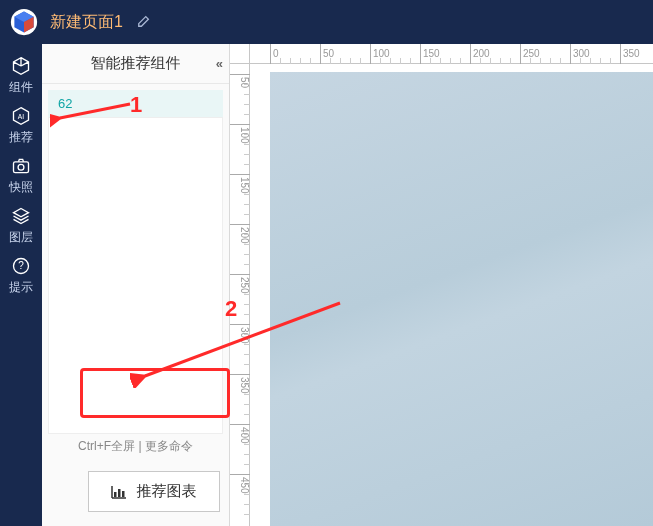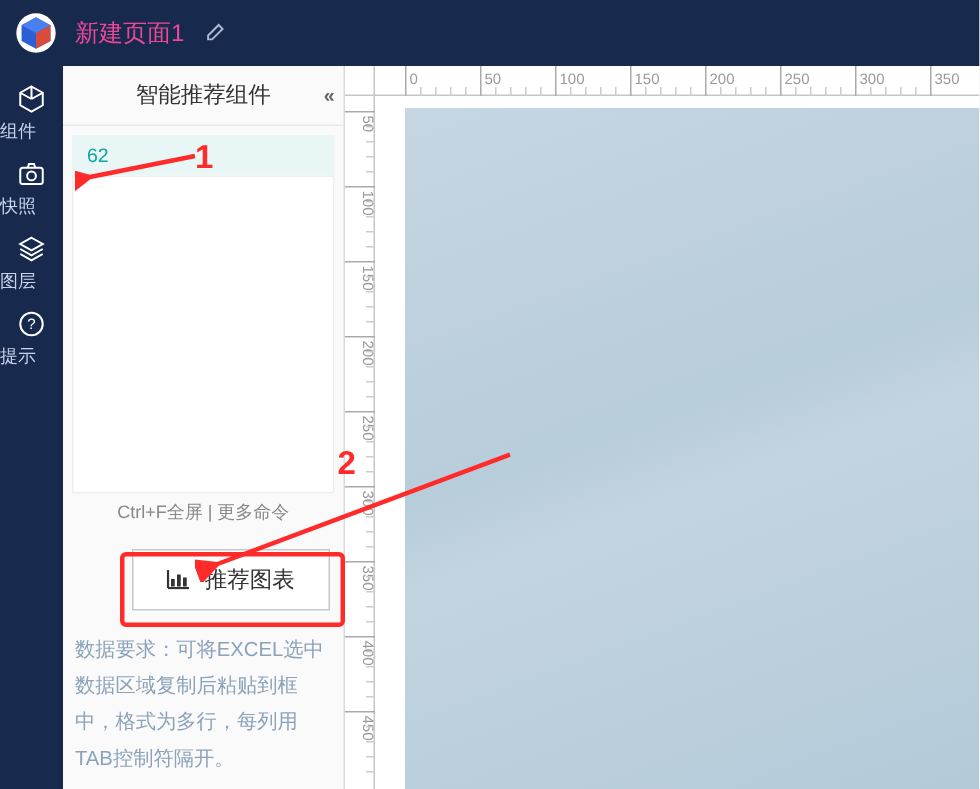--- a/index.html
+++ b/index.html
@@ -1,27 +1,27 @@
 <!DOCTYPE html>
 <html><head>
 <meta charset="utf-8">
 <style>
 * { margin: 0; padding: 0; box-sizing: border-box; }
 body { font-family: "Microsoft YaHei", Arial, sans-serif; font-size: 13px; background: #f0f0f0; overflow: hidden; width: 653px; height: 526px; position: relative; }
 
 .titlebar { background: #18294e; height: 44px; display: flex; align-items: center; padding: 0 10px; color: #fff; }
 .logo { width: 28px; height: 28px; margin-right: 12px; position: relative; }
 .logo svg { width: 100%; height: 100%; }
-.title-text { font-size: 16px; color: #ec4899; margin-right: 14px; }
+.title-text { font-size: 16px; color: #fdba74; margin-right: 14px; }
 .edit-icon { color: #a9b7d4; }
 
 .main { display: flex; height: calc(100% - 44px); }
 
 .sidebar { width: 42px; background: #18294e; display: flex; flex-direction: column; align-items: center; padding-top: 6px; }
-.sidebar-item { width: 42px; height: 50px; display: flex; flex-direction: column; justify-content: center; color: #c8d4ec; cursor: pointer; }
+.sidebar-item { width: 42px; height: 50px; display: flex; flex-direction: column; align-items: center; justify-content: center; color: #c8d4ec; cursor: pointer; }
 .sidebar-icon { height: 22px; display: flex; align-items: center; justify-content: center; }
 .sidebar-label { font-size: 12px; margin-top: 2px; }
 
 .panel { width: 188px; background: #fafafa; display: flex; flex-direction: column; border-right: 1px solid #d9d9d9; }
 .panel-header { height: 40px; display: flex; align-items: center; justify-content: center; border-bottom: 1px solid #e8e8e8; position: relative; }
 .panel-title { font-size: 15px; color: #333; }
 .collapse-btn { position: absolute; right: 10px; font-weight: bold; color: #666; cursor: pointer; letter-spacing: -4px; }
 
 .data-area { background: #e9f6f6; padding: 6px 10px; margin: 6px 6px 0 6px; color: #10a5a5; font-size: 13px; }
 .whitearea { flex: 1; background: #fff; margin: 0 6px; border: 1px solid #eee; }
@@ -72,20 +72,29 @@
 
 <div class="main">
   <div class="sidebar">
     <div class="sidebar-item">
       <span class="sidebar-icon">
           <svg width="20" height="20" viewBox="0 0 24 24">
             <path d="M12 2 L21 7 L21 17 L12 22 L3 17 L3 7 Z M12 2 L12 12 M12 12 L21 7 M12 12 L3 7" fill="none" stroke="#fff" stroke-width="1.6"></path>
           </svg>
         </span>
       <span class="sidebar-label">组件</span>
+    </div>
+    <div class="sidebar-item">
+      <span class="sidebar-icon">
+          <svg width="20" height="20" viewBox="0 0 24 24">
+            <path d="M12 2 L21 7 L21 17 L12 22 L3 17 L3 7 Z" fill="none" stroke="#fff" stroke-width="1.6"></path>
+            <text x="12" y="15" font-size="8" fill="#fff" text-anchor="middle">AI</text>
+          </svg>
+        </span>
+      <span class="sidebar-label">推荐</span>
     </div>
     <div class="sidebar-item">
       <span class="sidebar-icon">
           <svg width="20" height="20" viewBox="0 0 24 24">
             <rect x="3" y="7" width="18" height="13" rx="2" fill="none" stroke="#fff" stroke-width="1.6"></rect>
             <circle cx="12" cy="13.5" r="3.5" fill="none" stroke="#fff" stroke-width="1.6"></circle>
             <path d="M9 7 L10 4 L14 4 L15 7" fill="none" stroke="#fff" stroke-width="1.6"></path>
           </svg>
         </span>
       <span class="sidebar-label">快照</span>
@@ -123,21 +132,20 @@
       <div class="recommend-btn">
         <span class="chart-icon"><svg width="16" height="14" viewBox="0 0 16 14">
               <path d="M1 13 L1 1 M1 13 L15 13" stroke="#333" stroke-width="1.5" fill="none"></path>
               <rect x="3" y="7" width="2.5" height="5" fill="#333"></rect>
               <rect x="7" y="4" width="2.5" height="8" fill="#333"></rect>
               <rect x="11" y="6" width="2.5" height="6" fill="#333"></rect>
             </svg></span>
         <span>推荐图表</span>
       </div>
     </div>
-    <div class="hint-text">数据要求：可将EXCEL选中数据区域复制后粘贴到框中，格式为多行，每列用TAB控制符隔开。</div>
   </div>
 
   <div class="canvas-wrap">
     <div class="ruler-corner"></div>
     <div class="ruler-h" id="rulerH">
         <div class="tick" style="left: 20px;">0</div>
         <div class="minor" style="left: 30px;"></div>
         <div class="minor" style="left: 40px;"></div>
         <div class="minor" style="left: 50px;"></div>
         <div class="minor" style="left: 60px;"></div>

